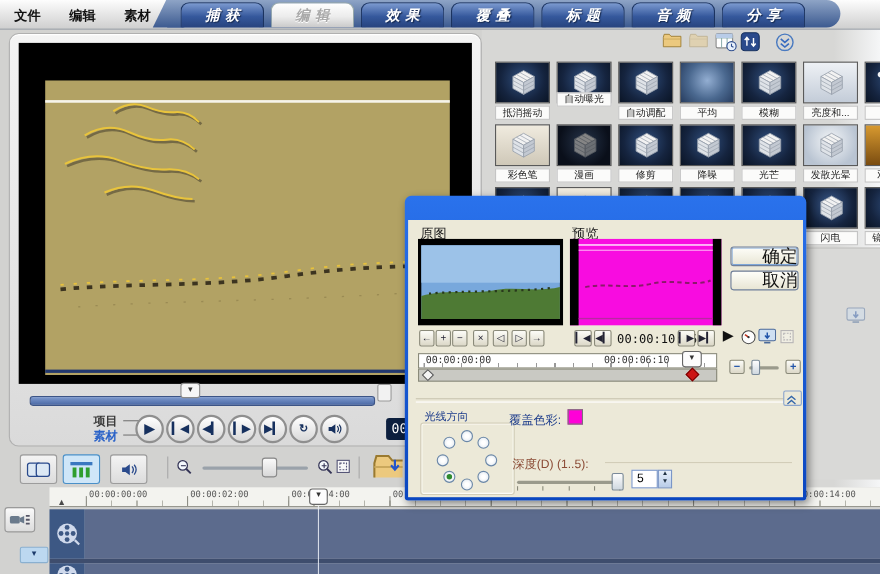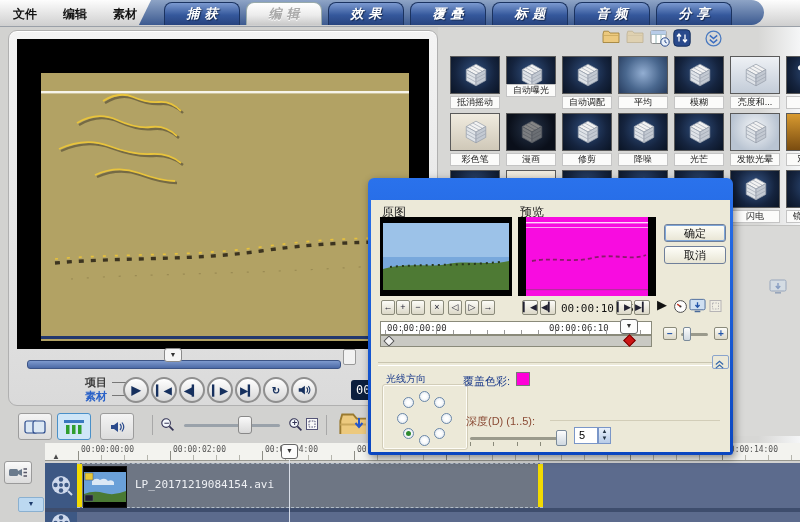--- a/index.html
+++ b/index.html
@@ -106,21 +106,21 @@
     background:linear-gradient(#2a72ec,#0a46c0);border-radius:6px 6px 3px 3px;box-shadow:2px 3px 8px rgba(0,0,0,.45)}
   .dlg-title{position:absolute;left:0;top:0;width:100%;height:22px;border-radius:6px 6px 0 0;
     background:linear-gradient(#3d8cf8,#1158da 45%,#0a3fb2);color:#fff;font-weight:bold;font-size:12px;
     line-height:21px;padding-left:9px;box-sizing:border-box;text-shadow:1px 1px 1px #06application;cursor:default}
   .dlg-close{position:absolute;right:4px;top:3px;width:19px;height:16px;border-radius:3px;border:1px solid #fff;
     background:linear-gradient(#ff9d7c,#e0562a 55%,#b83a10);color:#fff;font-size:10px;font-weight:bold;
     text-align:center;line-height:15px;box-sizing:border-box;cursor:pointer}
   .dlg-body{position:absolute;left:3px;top:22px;width:359px;height:252px;background:#ece9d8}
   .dlg .lbl{position:absolute;font-size:12px;color:#222}
   .xp-btn{position:absolute;width:62px;height:18px;background:linear-gradient(#fefef9,#e8e5d4);border:1px solid #6f7f9a;
-    border-radius:3px;font-size:11px;color:#111;text-align:center;line-height:17px;cursor:pointer;box-sizing:border-box}
+    border-radius:3px;font-size:16px;color:#111;text-align:right;line-height:17px;cursor:pointer;box-sizing:border-box}
   .xp-btn.default{box-shadow:0 0 0 1px #7ea6d8 inset}
   .kf-btn{position:absolute;width:14px;height:15px;background:linear-gradient(#fcfcf8,#dcd8c8);border:1px solid #8a8a7a;
     border-radius:2px;font-size:9px;color:#223;text-align:center;line-height:13px;box-sizing:border-box;cursor:pointer}
   .dlg-tc{position:absolute;font-family:"DejaVu Sans Mono",monospace;font-size:11px;color:#111}
   .kf-ruler{position:absolute;left:12px;top:143px;width:272px;height:14px;background:#fff;border:1px solid #8a8a7a;box-sizing:border-box}
   .kf-ruler .minors{position:absolute;left:4px;right:4px;bottom:0;height:4px;
     background:repeating-linear-gradient(90deg,#999 0 1px,rgba(0,0,0,0) 1px 17px)}
   .kf-rlabel{position:absolute;top:1px;font-family:"DejaVu Sans Mono",monospace;font-size:9px;color:#333;white-space:nowrap}
   .kf-strip{position:absolute;left:12px;top:157px;width:272px;height:12px;background:#c9c9c3;border:1px solid #8a8a7a;box-sizing:border-box}
   .diamond{position:absolute;width:8px;height:8px;transform:rotate(45deg);box-sizing:border-box}
@@ -500,33 +500,20 @@
     </div>
 <div class="trk-row" style="top:463px;height:45px"></div>
 <div class="trk-gap"></div>
 <div class="trk-head" style="top:512px;height:10px">
       <svg width="24" height="24" style="margin-top:14px">
         <use href="#reel"></use>
       </svg>
     </div>
 <div class="trk-row" style="top:512px;height:10px"></div>
 
-<div class="clip">
-  <div class="clip-handle" style="left:0"></div>
-  <div class="clip-handle" style="right:0"></div>
-  <svg class="clip-thumb" viewBox="0 0 42 40" preserveAspectRatio="none">
-    <rect width="42" height="40" fill="#000"></rect>
-    <rect y="5" width="42" height="30" fill="#6aa0d8"></rect>
-    <path d="M8,14 q4,-4 8,-1 q5,-3 8,1 q4,-2 6,1 l0,3 -22,0 z" fill="#e8f0f8" opacity=".9"></path>
-    <path d="M0,27 Q10,23 20,26 T42,24 L42,35 0,35 Z" fill="#4a7a34"></path>
-    <rect x="1" y="6" width="8" height="7" fill="#e8c838" stroke="#555" stroke-width="0.5"></rect>
-    <rect x="1" y="28" width="8" height="6" fill="#223" stroke="#667" stroke-width="0.5"></rect>
-  </svg>
-  <span class="clip-name">LP_20171219084154.avi</span>
-</div>
 <div class="ph-line"></div>
 
 <div class="dlg">
   <div class="dlg-body"></div>
 
   <span class="lbl" style="left:14px;top:26px">原图</span>
   <span class="lbl" style="left:152px;top:26px">预览</span>
 
   <svg class="abs" style="left:12px;top:39px" width="132" height="79">
     <rect width="132" height="79" fill="#000"></rect>

